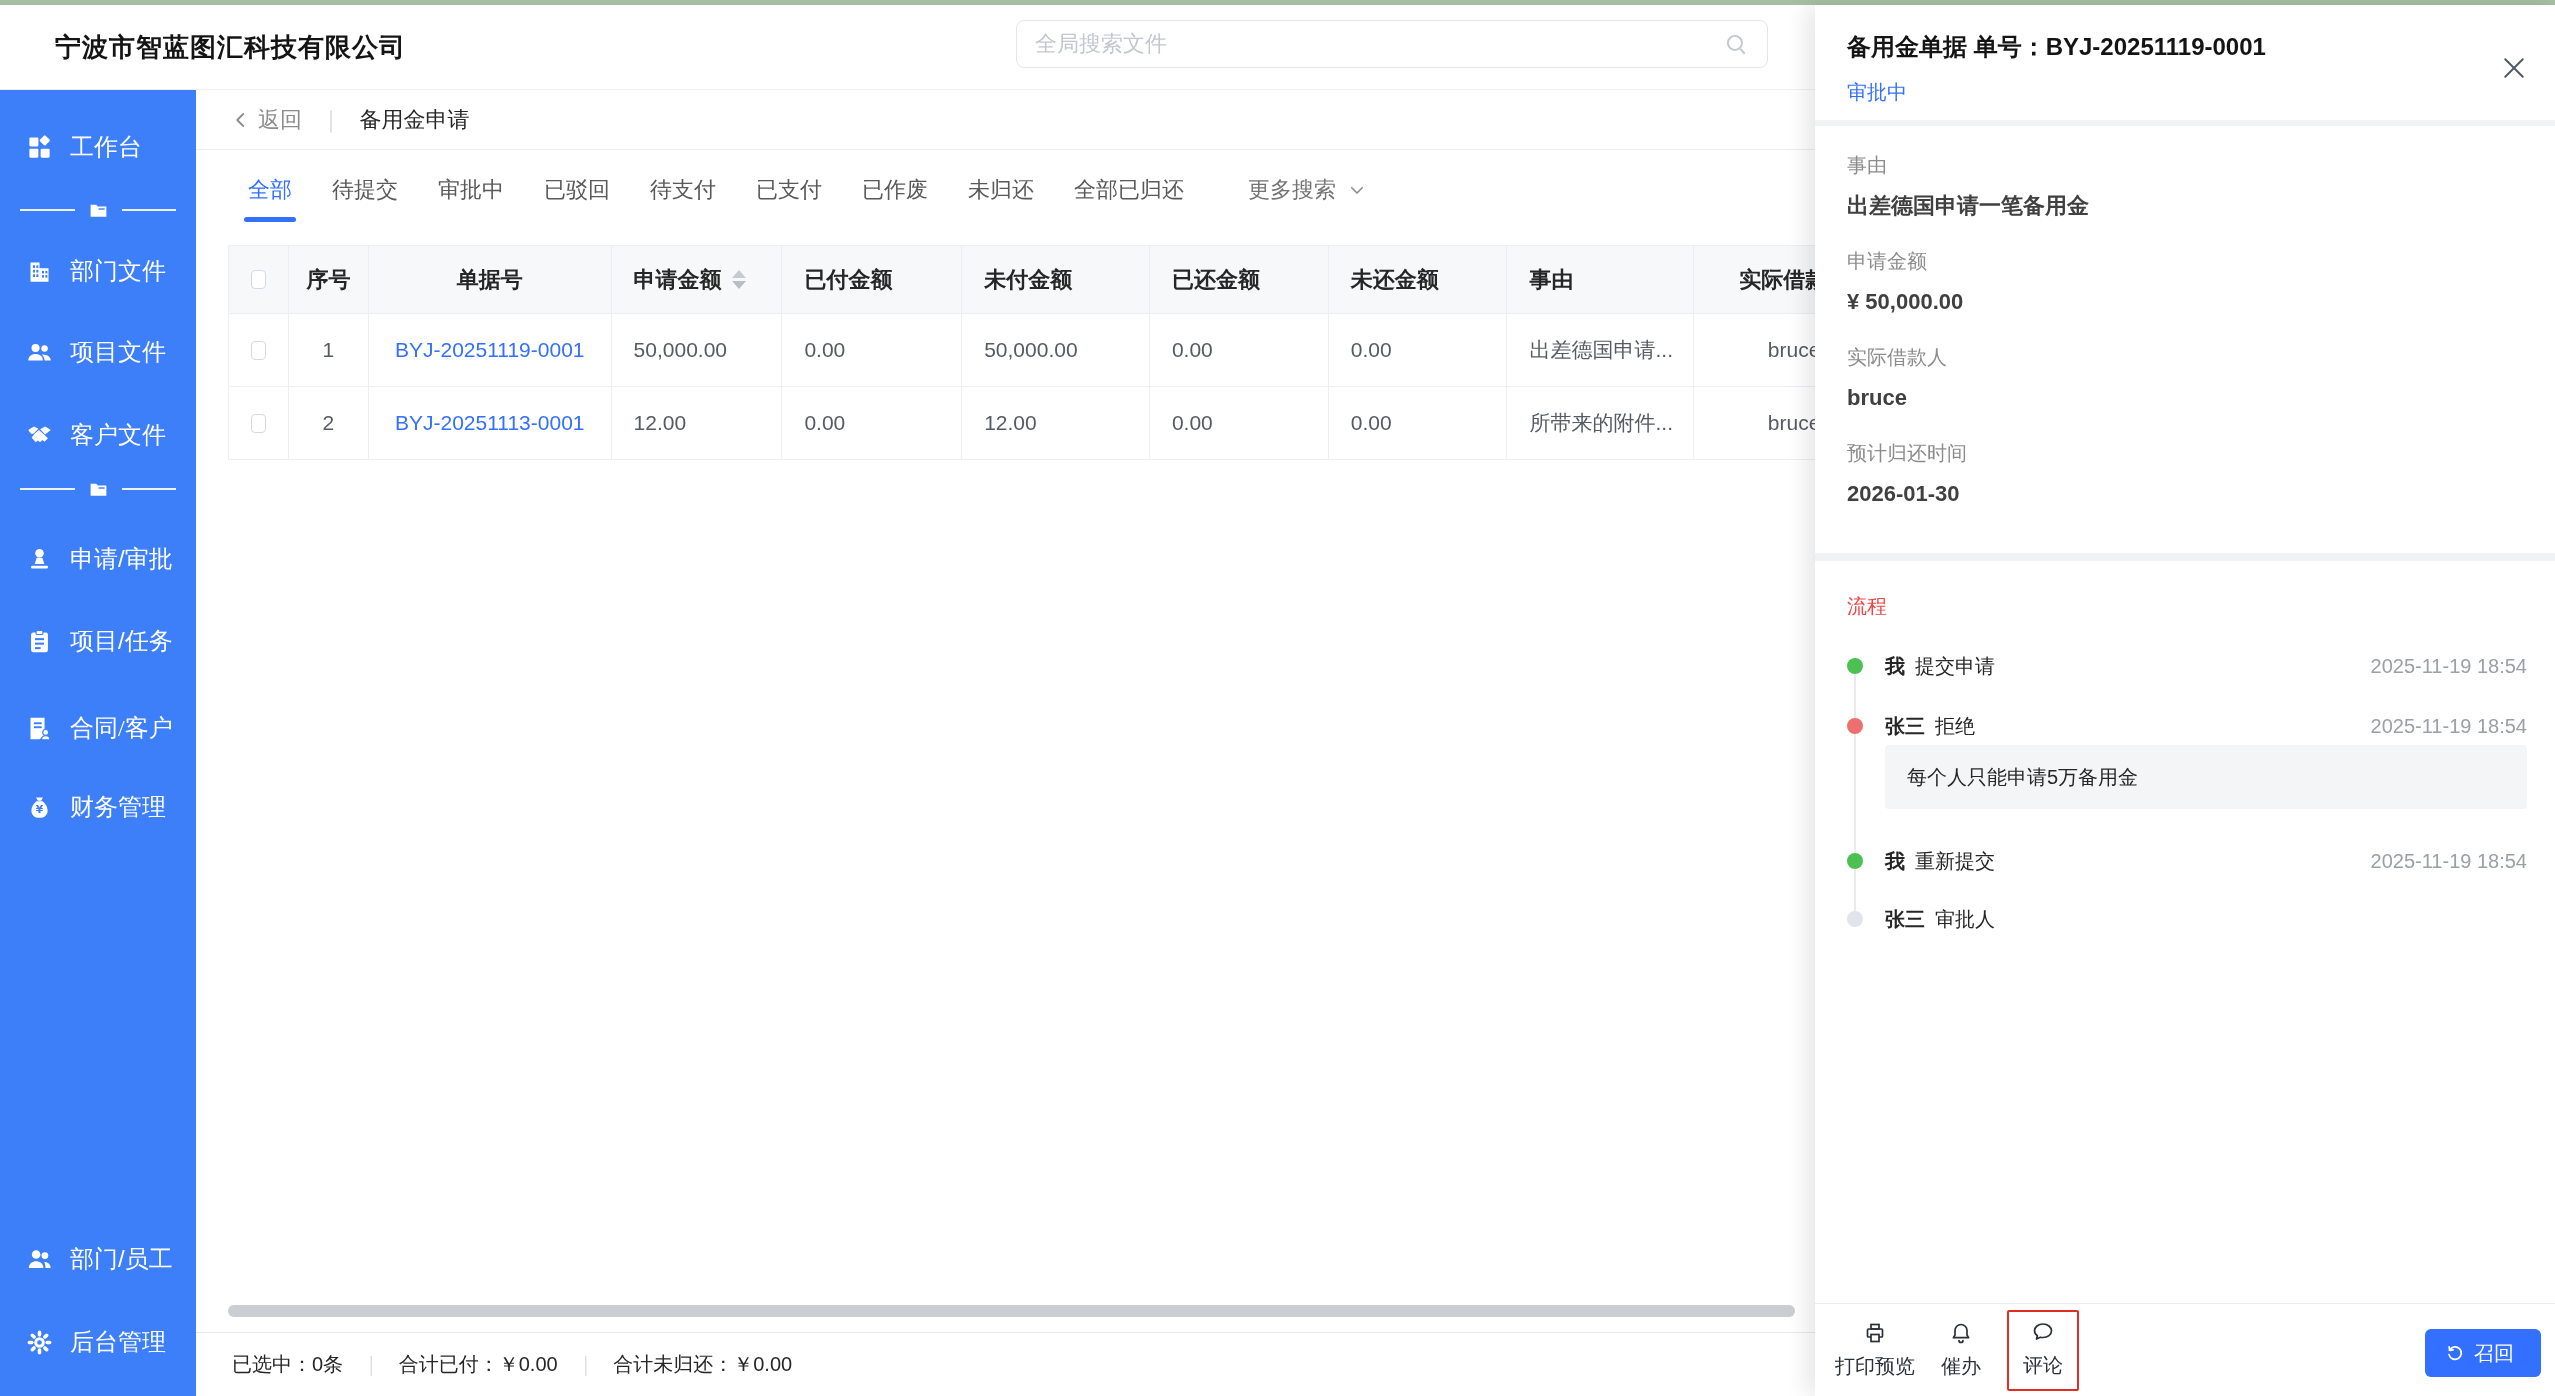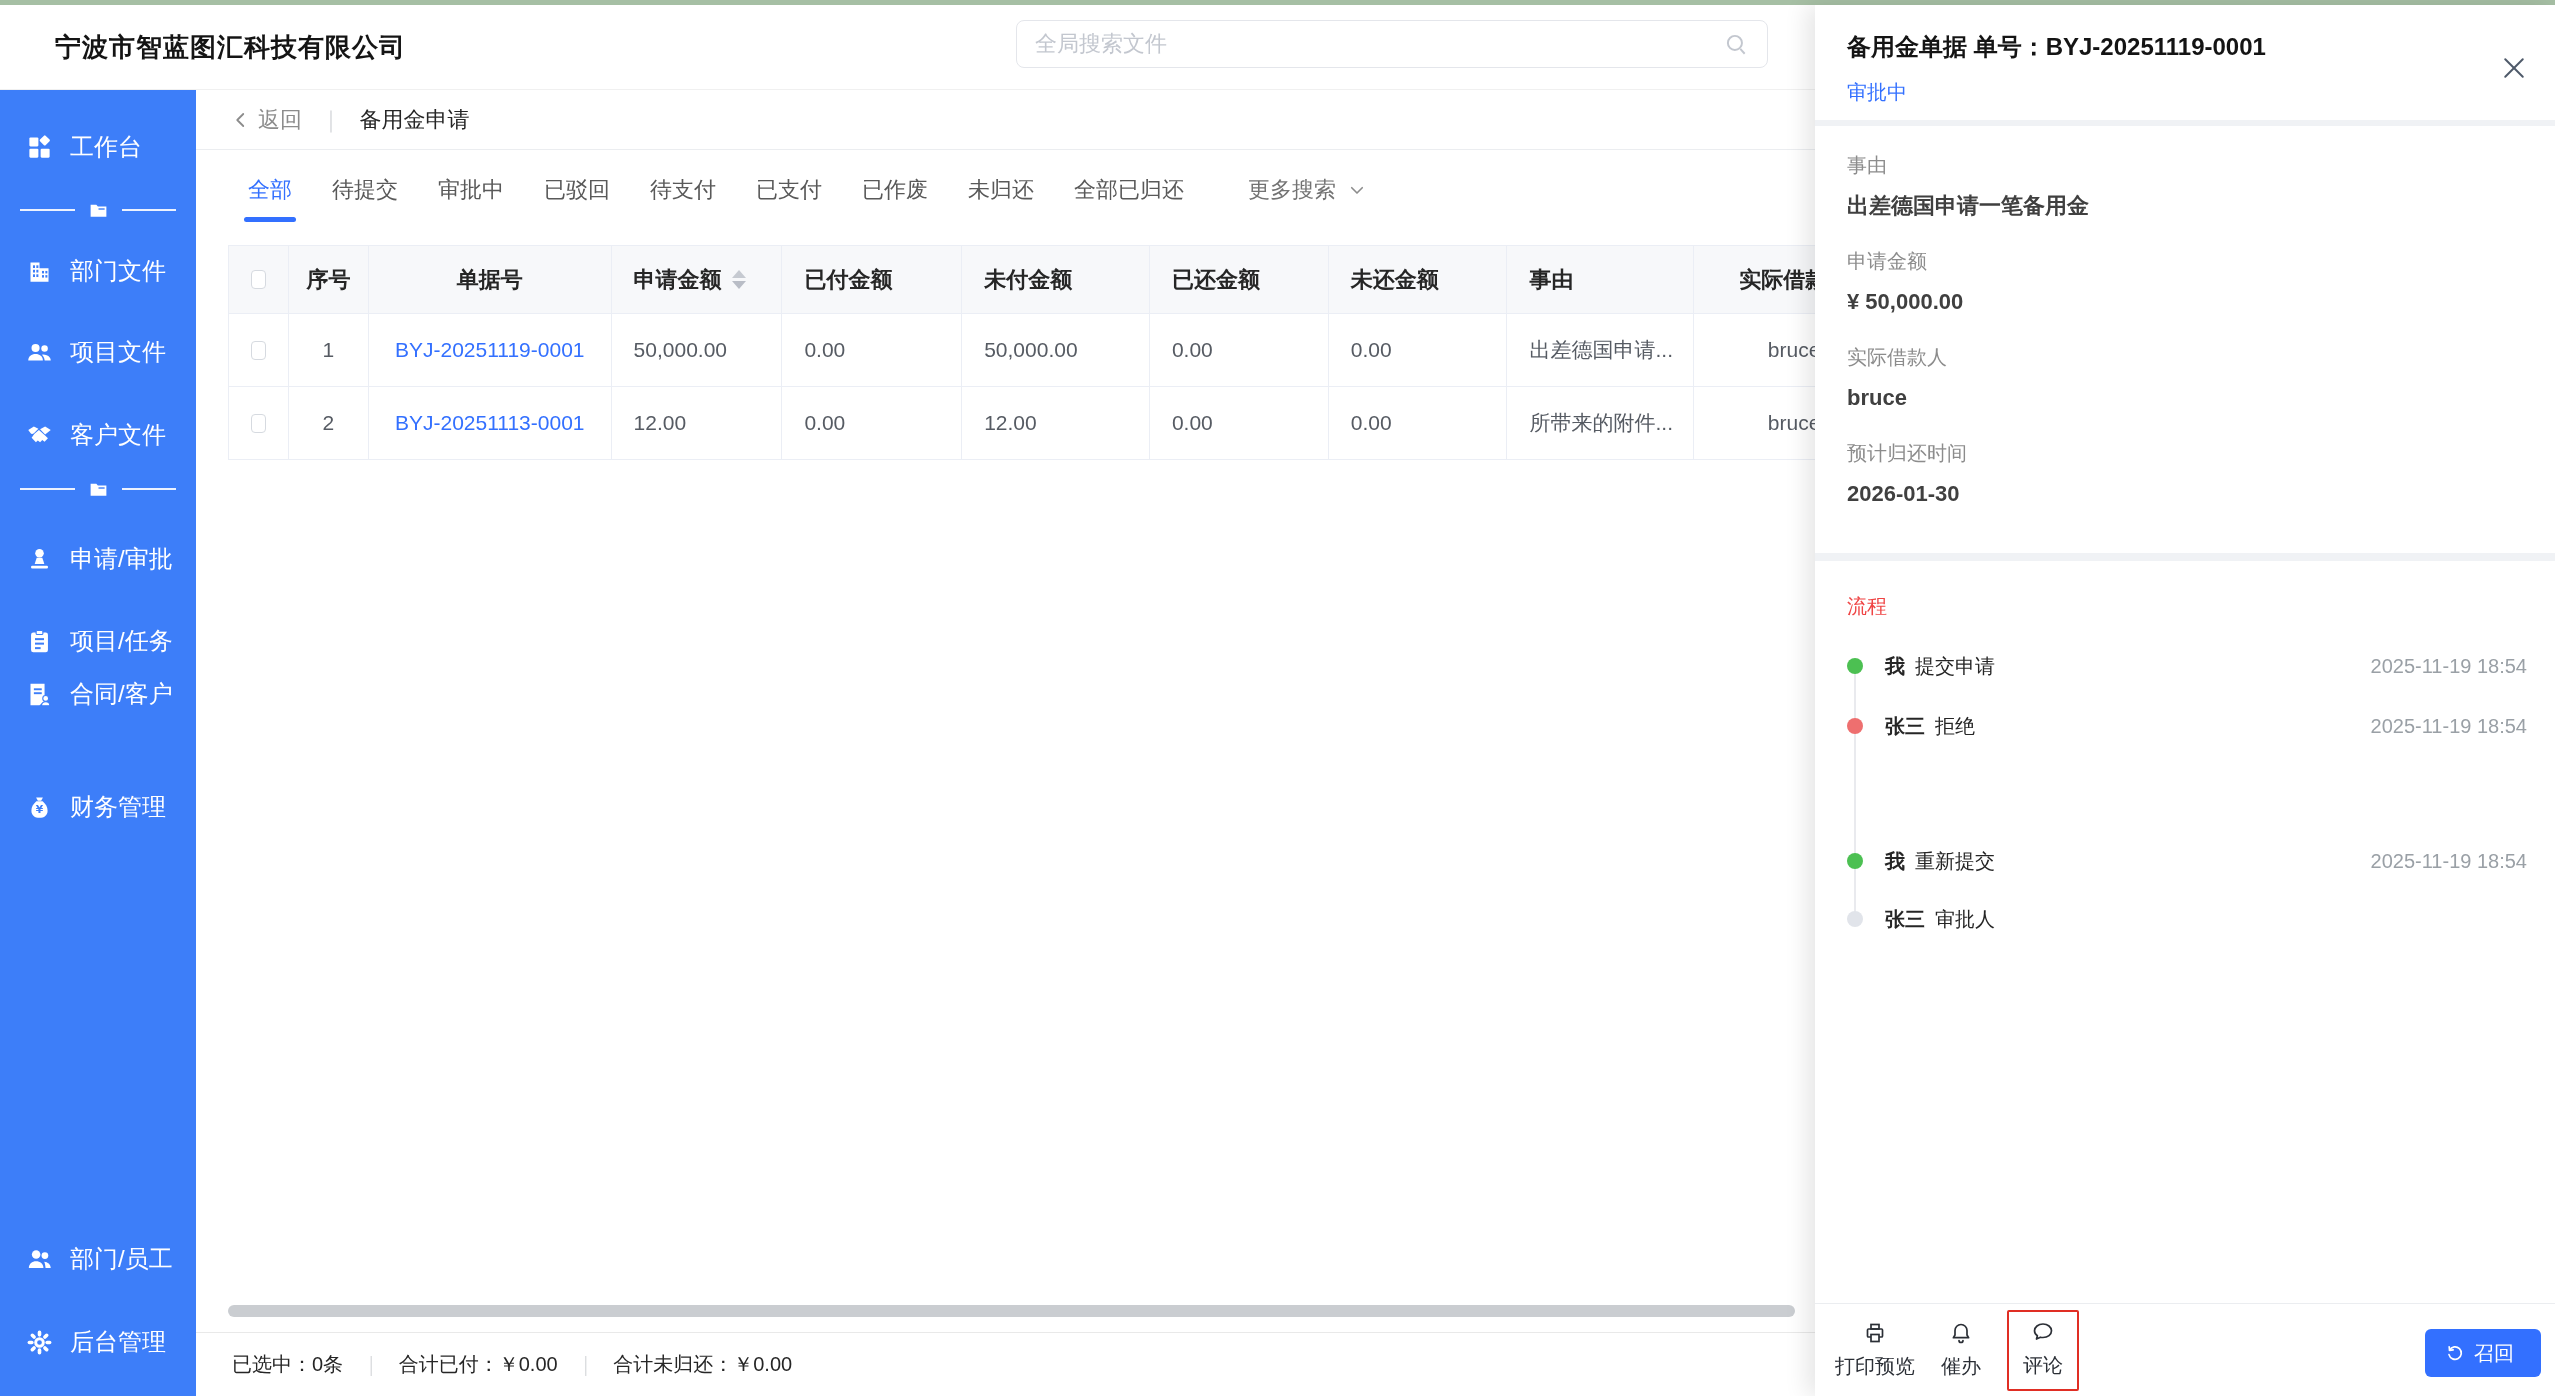--- a/index.html
+++ b/index.html
@@ -215,21 +215,21 @@
             <rect x="9" y="2.2" width="6" height="3.6" rx="1" fill="#fff" stroke="#3d7ef9" stroke-width="1"></rect>
             <g fill="#3d7ef9">
               <rect x="8" y="9" width="8" height="1.8"></rect>
               <rect x="8" y="13" width="8" height="1.8"></rect>
               <rect x="8" y="17" width="5" height="1.8"></rect>
             </g>
           </svg>
         </span>
         <span>项目/任务</span>
       </div>
-      <div class="side-item" style="top: 584px;">
+      <div class="side-item" style="top: 618px; font-family: Liberation Serif, serif;">
         <span style="display:flex;width:27px;height:27px">
           <svg viewBox="0 0 24 24">
             <path d="M4 2.5h12.5V18L12 21.5H4v-19z" fill="#fff"></path>
             <g fill="#3d7ef9">
               <rect x="7" y="6.5" width="7" height="1.7"></rect>
               <rect x="7" y="10" width="7" height="1.7"></rect>
             </g>
             <circle cx="17.5" cy="15.5" r="2.6" fill="#fff" stroke="#3d7ef9" stroke-width="1"></circle>
             <path d="M13.8 22c0-2.2 1.7-3.6 3.7-3.6s3.7 1.4 3.7 3.6h-7.4z" fill="#fff" stroke="#3d7ef9" stroke-width="1"></path>
           </svg>
@@ -461,20 +461,21 @@
         <div class="tl-step" style="top:4px">
           <span class="tl-dot" style="background:#4cc052"></span>
           <span class="tl-text"><b>我</b><span>提交申请</span></span>
           <span class="tl-time">2025-11-19 18:54</span>
         </div>
         <div class="tl-step" style="top:64px">
           <span class="tl-dot" style="background:#ee6f6f"></span>
           <span class="tl-text"><b>张三</b><span>拒绝</span></span>
           <span class="tl-time">2025-11-19 18:54</span>
         </div>
+        <div class="tl-comment">每个人只能申请5万备用金</div>
         <div class="tl-step" style="top:199px">
           <span class="tl-dot" style="background:#4cc052"></span>
           <span class="tl-text"><b>我</b><span>重新提交</span></span>
           <span class="tl-time">2025-11-19 18:54</span>
         </div>
         <div class="tl-step" style="top:257px">
           <span class="tl-dot" style="background:#e1e4ea"></span>
           <span class="tl-text"><b>张三</b><span>审批人</span></span>
         </div>
       </div>

